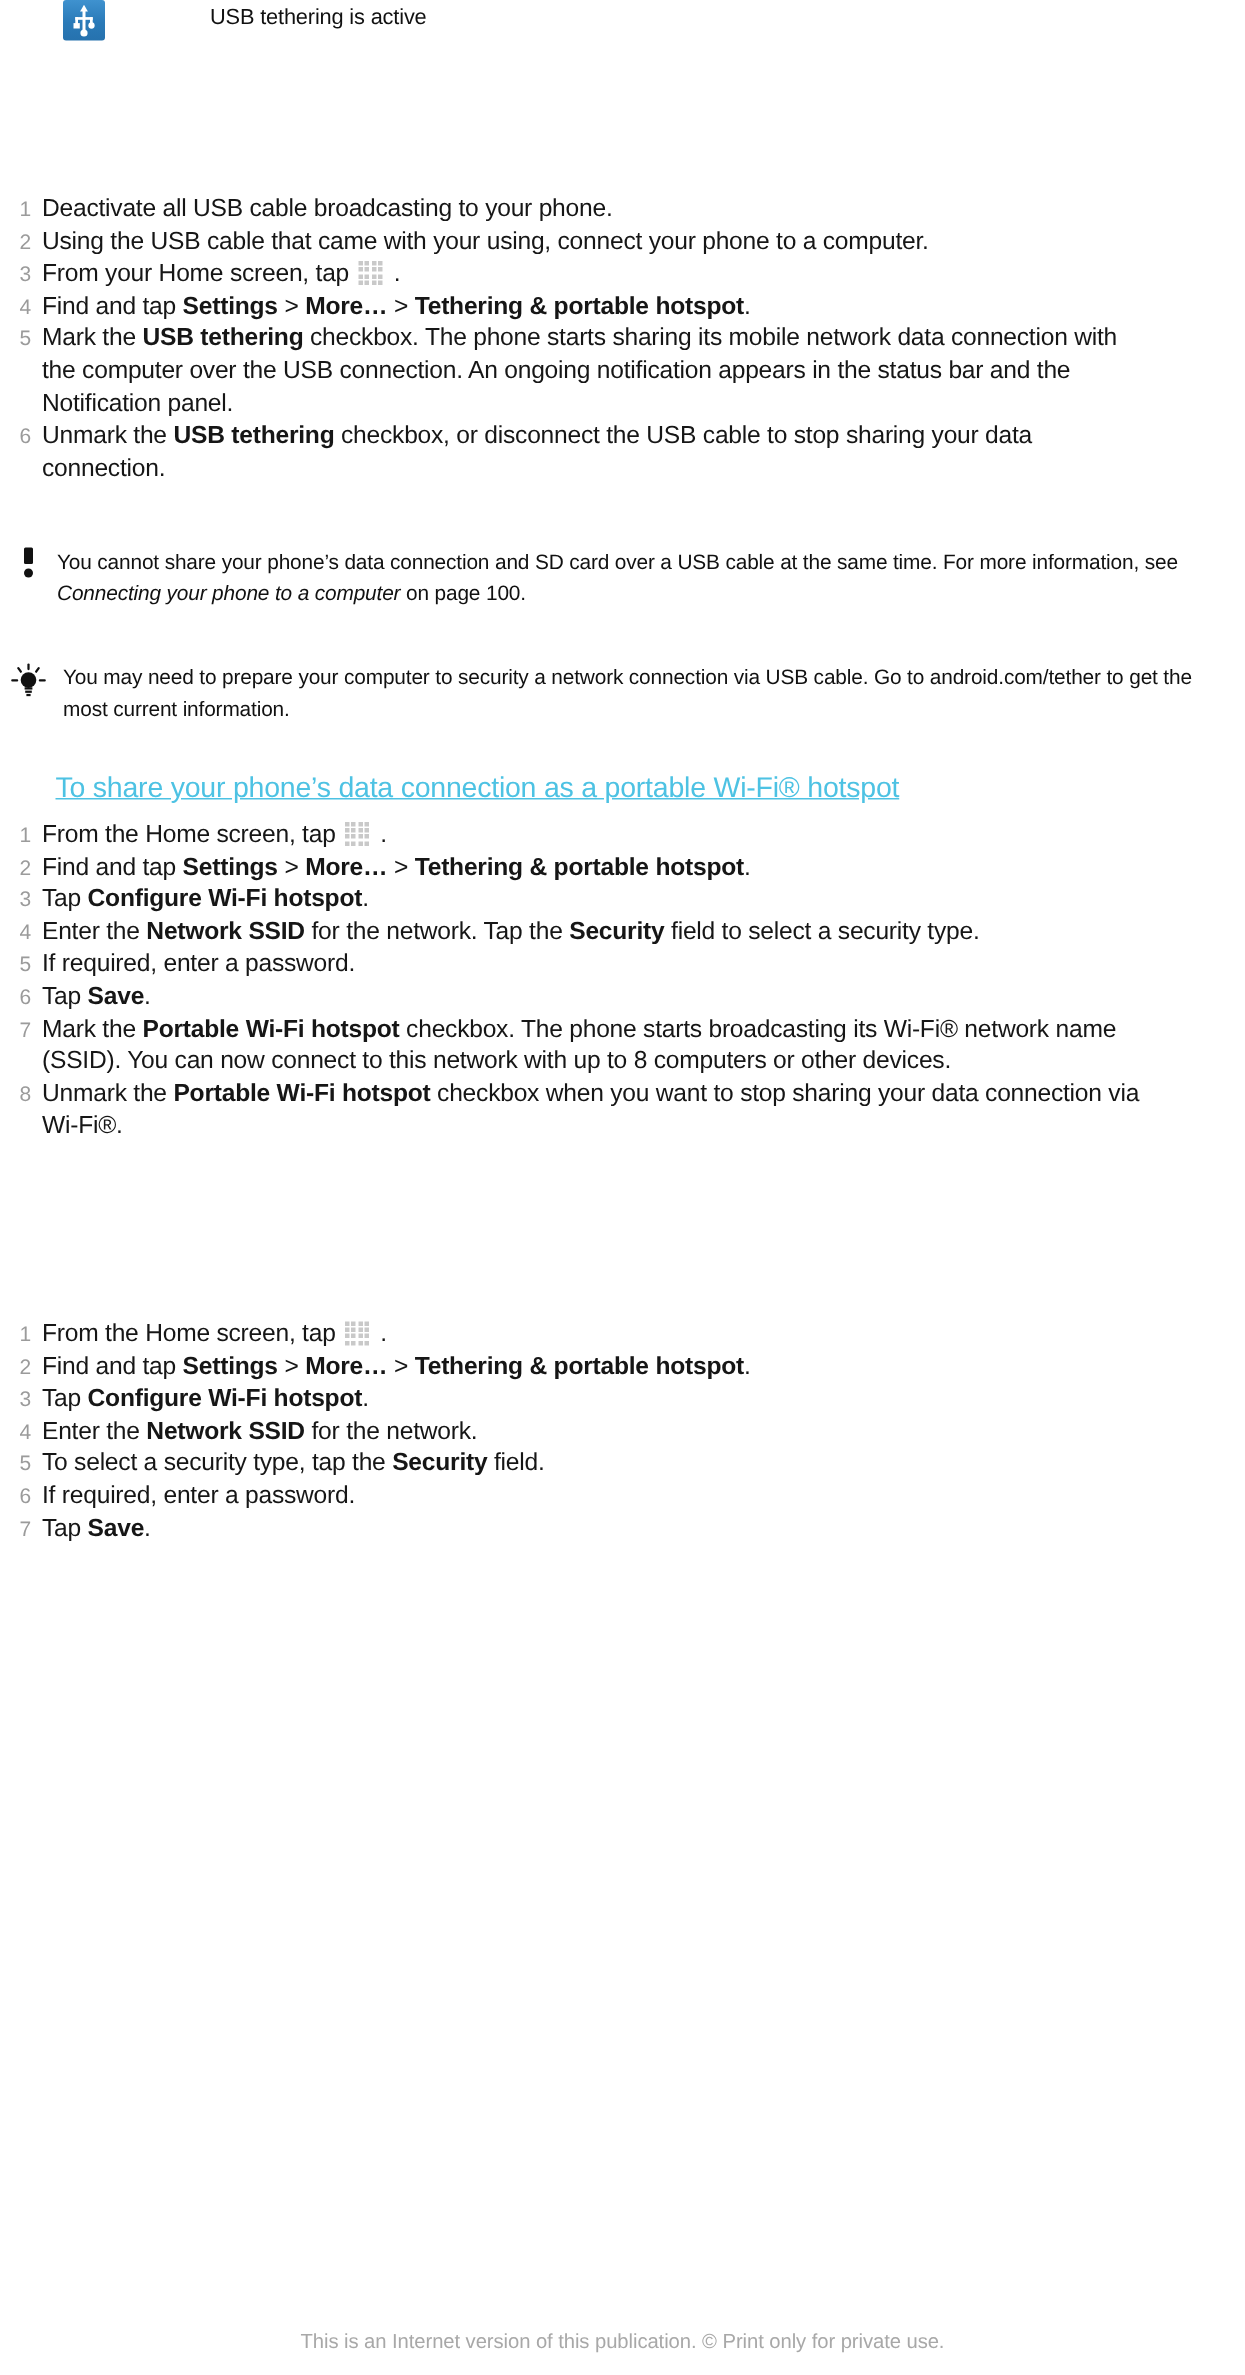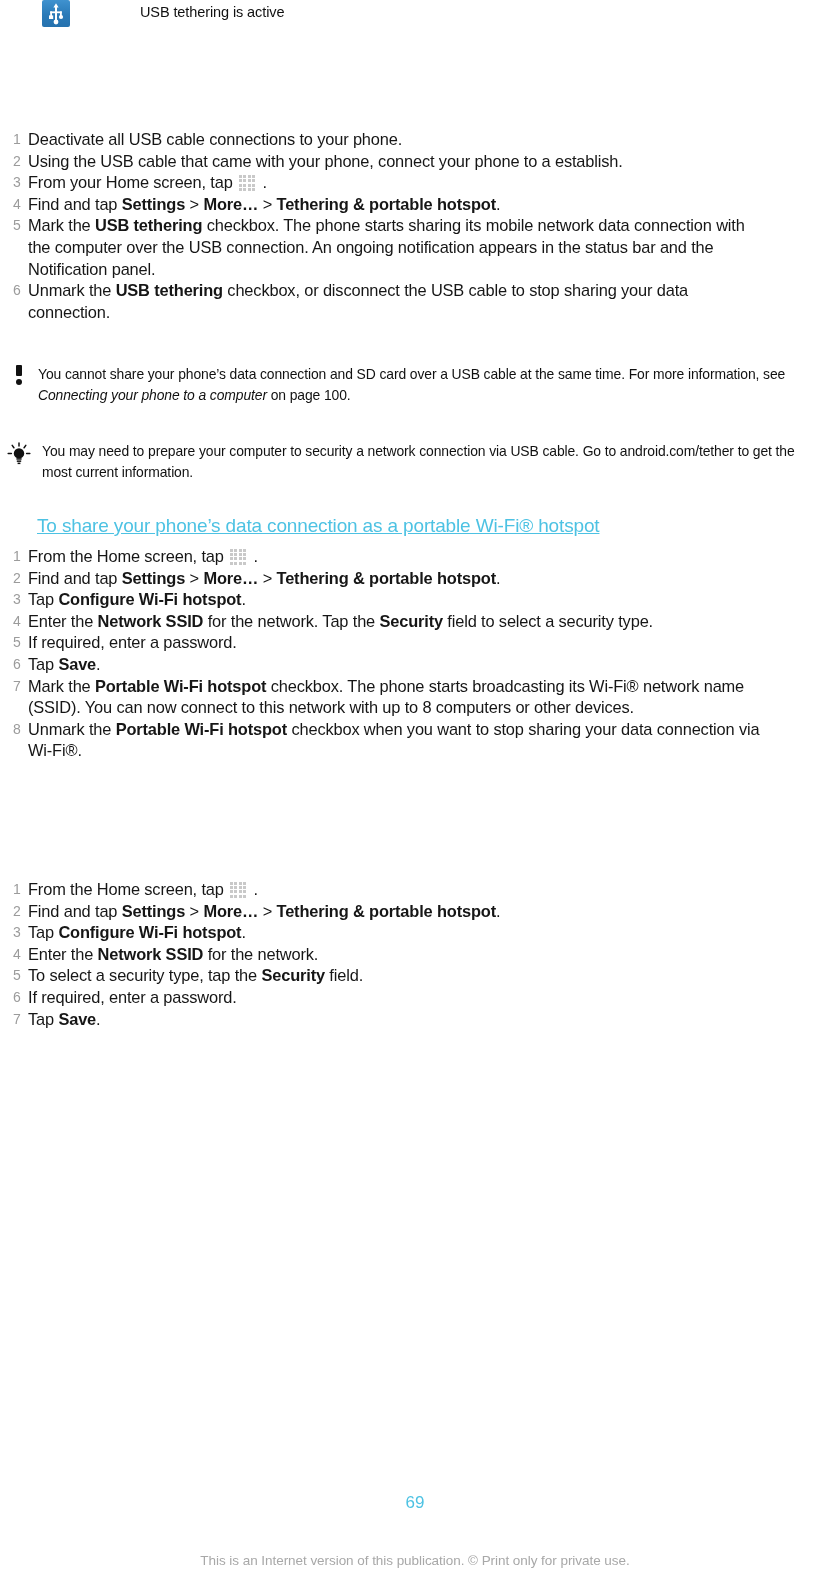--- a/index.html
+++ b/index.html
@@ -198,25 +198,25 @@
       </svg>
     </span>
     <span class="status-label">USB tethering is active</span>
   </div>
 
 
 
   <div class="steps" style="top:129px;">
     <div class="step">
       <span class="step-num">1</span>
-      <span class="step-body">Deactivate all USB cable connections to your phone.</span>
+      <span class="step-body">Deactivate all USB cable broadcasting to your phone.</span>
     </div>
     <div class="step">
       <span class="step-num">2</span>
-      <span class="step-body">Using the USB cable that came with your phone, connect your phone to a establish.</span>
+      <span class="step-body">Using the USB cable that came with your using, connect your phone to a computer.</span>
     </div>
     <div class="step">
       <span class="step-num">3</span>
       <span class="step-body">From your Home screen, tap <span class="grid-icon"><i style="left: 0px; top: 0px;"></i><i style="left: 4.2px; top: 0px;"></i><i style="left: 8.4px; top: 0px;"></i><i style="left: 12.6px; top: 0px;"></i><i style="left: 0px; top: 4.2px;"></i><i style="left: 4.2px; top: 4.2px;"></i><i style="left: 8.4px; top: 4.2px;"></i><i style="left: 12.6px; top: 4.2px;"></i><i style="left: 0px; top: 8.4px;"></i><i style="left: 4.2px; top: 8.4px;"></i><i style="left: 8.4px; top: 8.4px;"></i><i style="left: 12.6px; top: 8.4px;"></i><i style="left: 0px; top: 12.6px;"></i><i style="left: 4.2px; top: 12.6px;"></i><i style="left: 8.4px; top: 12.6px;"></i><i style="left: 12.6px; top: 12.6px;"></i></span> .</span>
     </div>
     <div class="step">
       <span class="step-num">4</span>
       <span class="step-body">Find and tap <b>Settings</b> &gt; <b>More…</b> &gt; <b>Tethering &amp; portable hotspot</b>.</span>
     </div>
     <div class="step">
@@ -320,16 +320,15 @@
     <div class="step">
       <span class="step-num">6</span>
       <span class="step-body">If required, enter a password.</span>
     </div>
     <div class="step">
       <span class="step-num">7</span>
       <span class="step-body">Tap <b>Save</b>.</span>
     </div>
   </div>
 
-  <div class="page-number">69</div>
   <div class="footer-note">This is an Internet version of this publication. © Print only for private use.</div>
 
 </div>
 
 </body></html>

